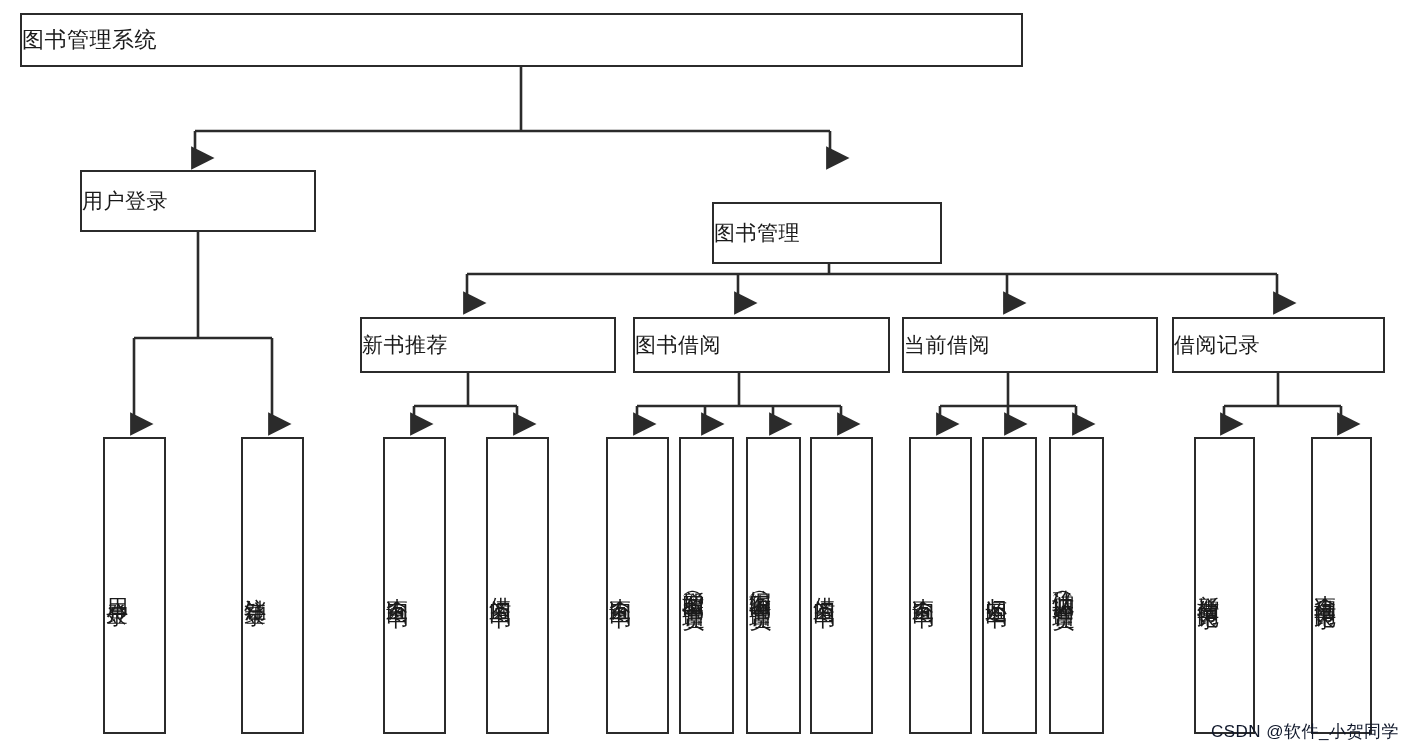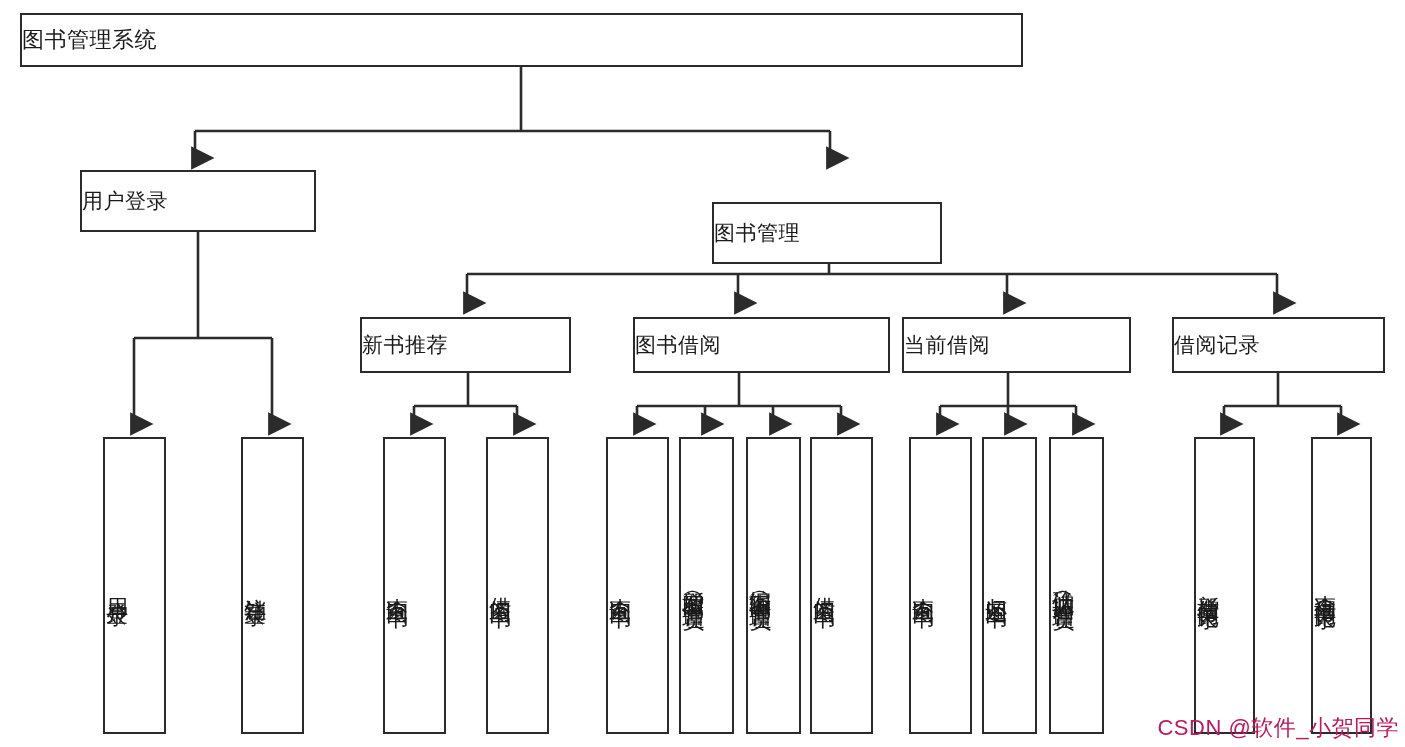--- a/index.html
+++ b/index.html
@@ -61,22 +61,22 @@
     font-size: 22px;
     line-height: 1.15;
     letter-spacing: 3px;
     white-space: normal;
     max-height: 100%;
   }
   .watermark {
     position: absolute;
     right: 6px;
     bottom: 4px;
-    font-size: 22px;
-    color: #be185d;
+    font-size: 17px;
+    color: #0f172a;
     letter-spacing: 0.5px;
     user-select: none;
   }
 </style>
 </head>
 <body>
 
 <div id="diagram-root">
 
   <svg class="connectors" viewBox="0 0 1405 747" xmlns="http://www.w3.org/2000/svg">
@@ -135,27 +135,27 @@
     <span class="node-label">图书管理系统</span>
   </div>
 
   <div class="node h" style="left:80px; top:170px; width:236px; height:62px;">
     <span class="node-label">用户登录</span>
   </div>
   <div class="node h" style="left:712px; top:170px; width:230px; height:62px;margin-top:32px;">
     <span class="node-label">图书管理</span>
   </div>
 
-  <div class="node h" style="left:360px; top:317px; width:211px; height:56px;">
+  <div class="node h" style="left:360px; top:317px; width:256px; height:56px;">
     <span class="node-label">新书推荐</span>
   </div>
   <div class="node h" style="left:633px; top:317px; width:257px; height:56px;">
     <span class="node-label">图书借阅</span>
   </div>
-  <div class="node h" style="left:902px; top:317px; width:229px; height:56px;">
+  <div class="node h" style="left:902px; top:317px; width:256px; height:56px;">
     <span class="node-label">当前借阅</span>
   </div>
   <div class="node h" style="left:1172px; top:317px; width:213px; height:56px;">
     <span class="node-label">借阅记录</span>
   </div>
 
   <div class="node v" style="left:103px; top:437px; width:63px; height:297px;">
     <span class="node-label">用户登录</span>
   </div>
   <div class="node v" style="left:241px; top:437px; width:63px; height:297px;">

